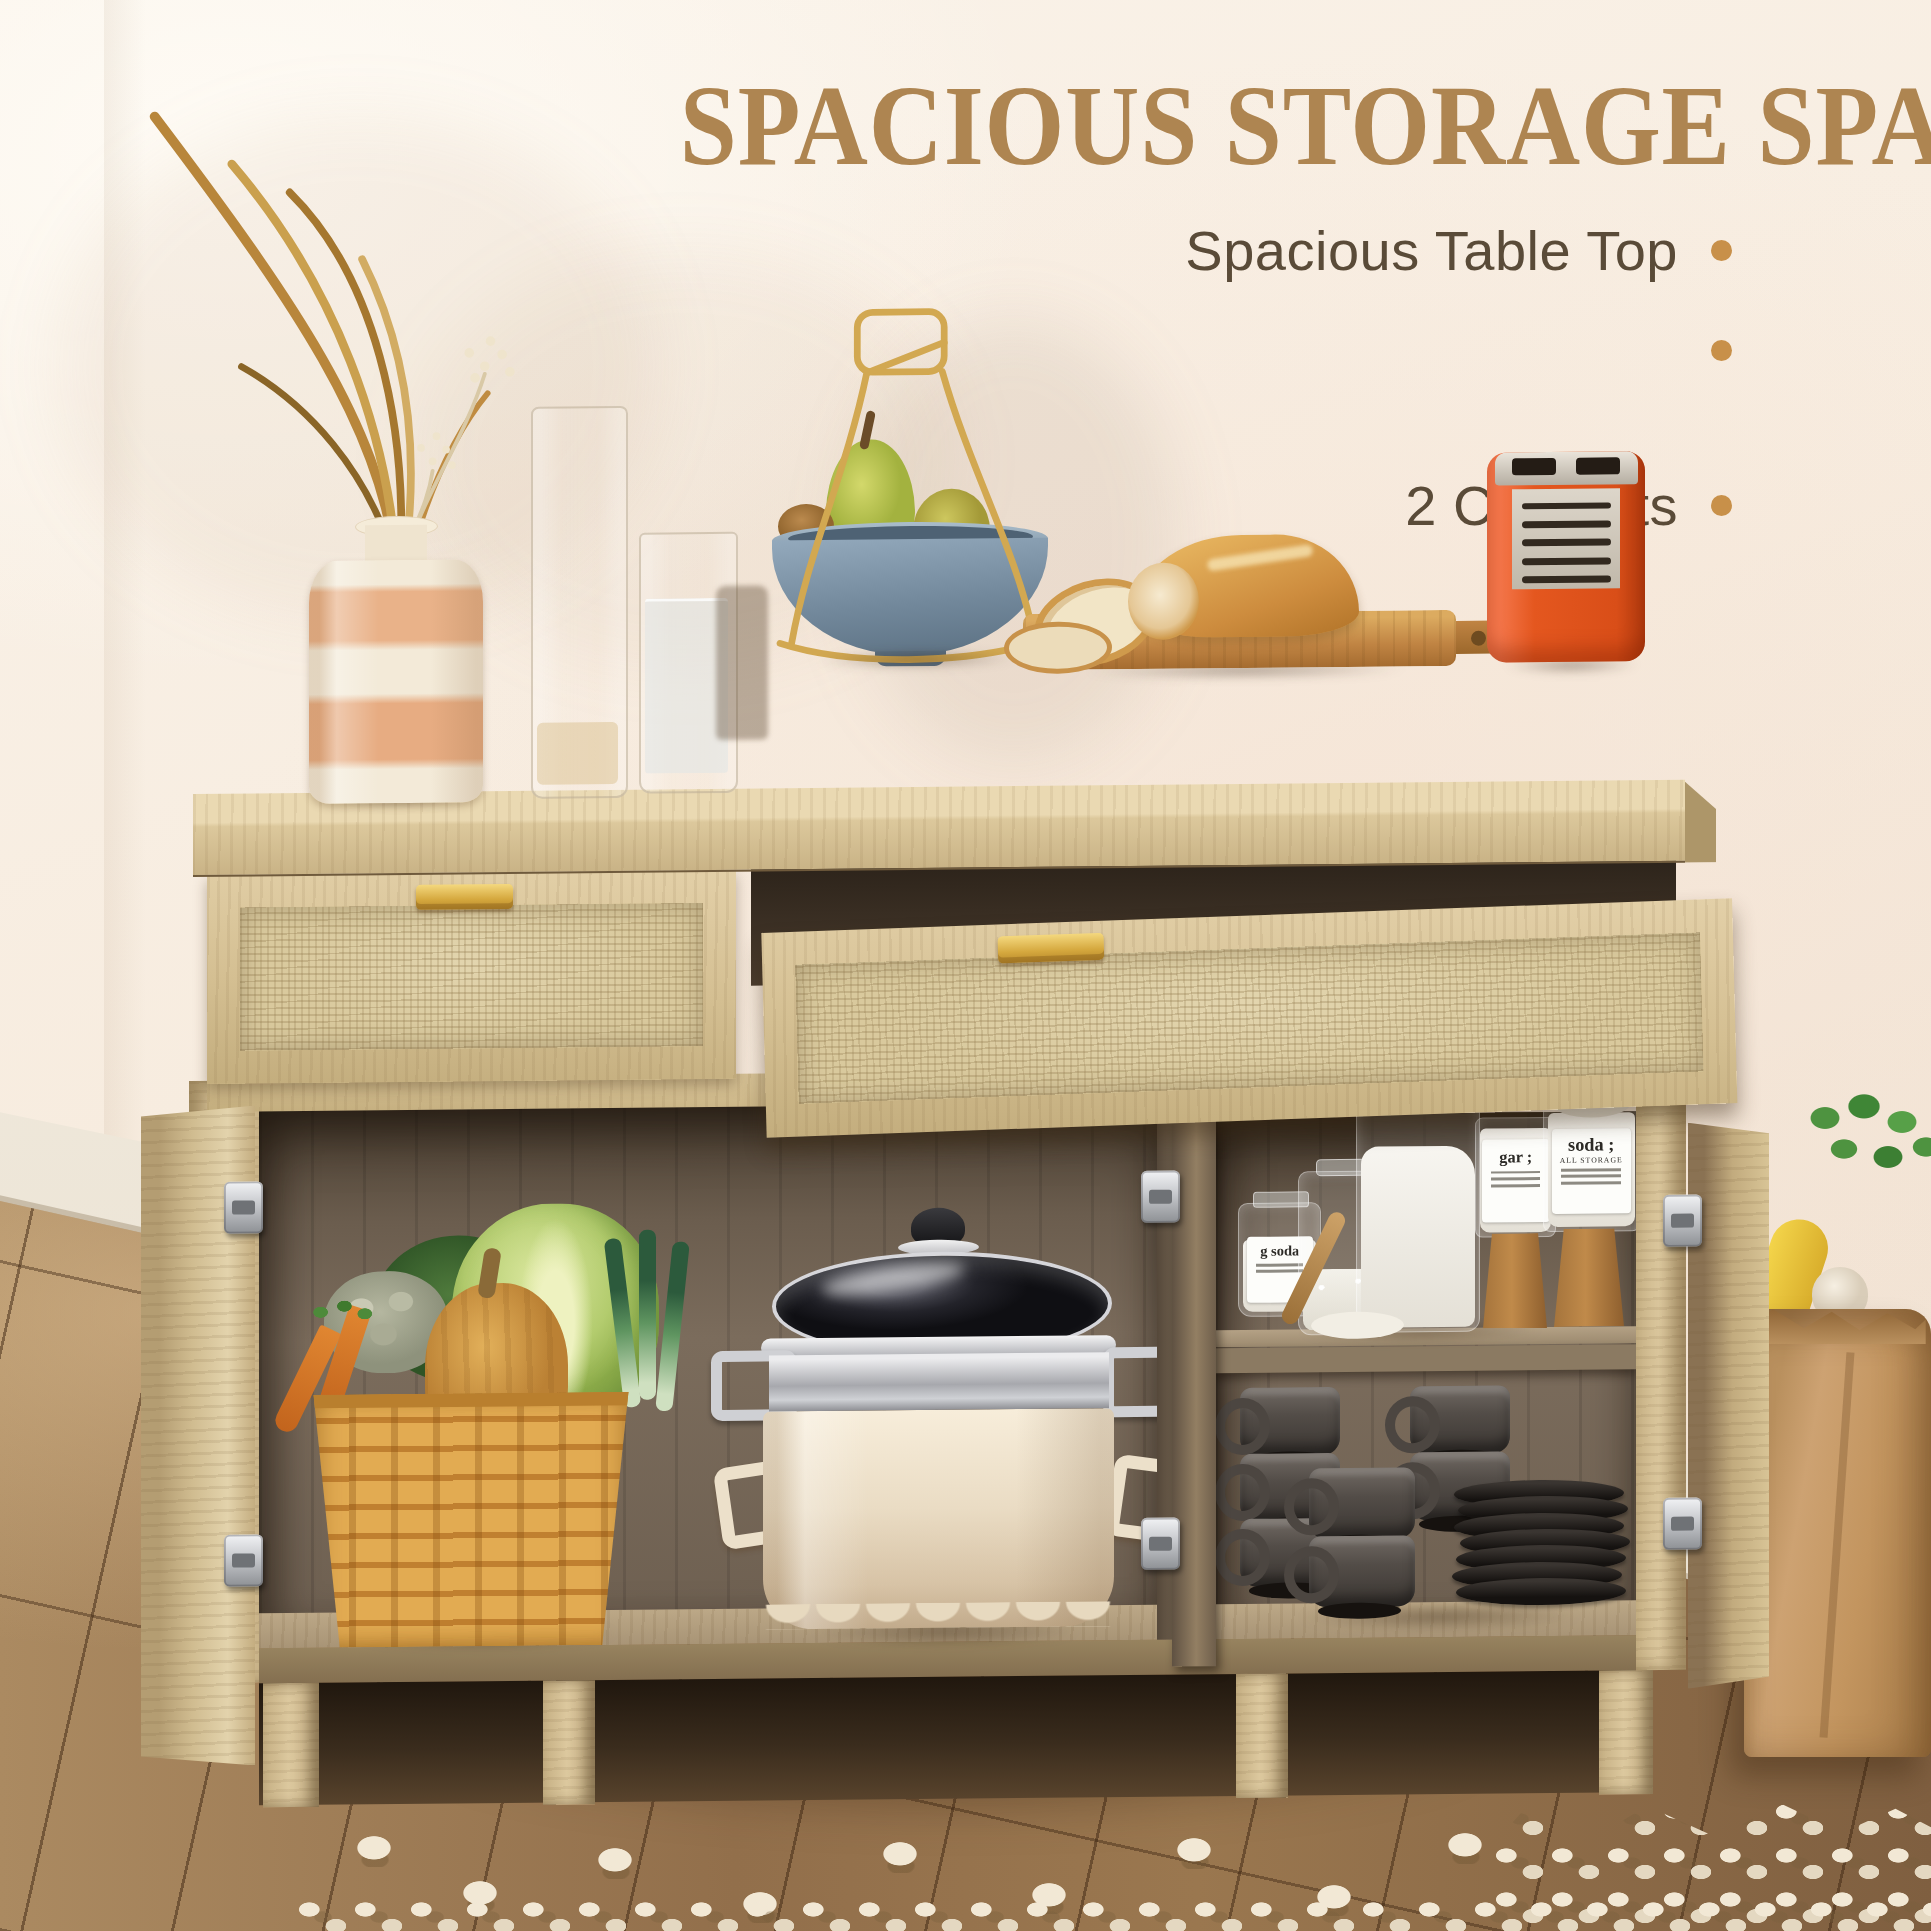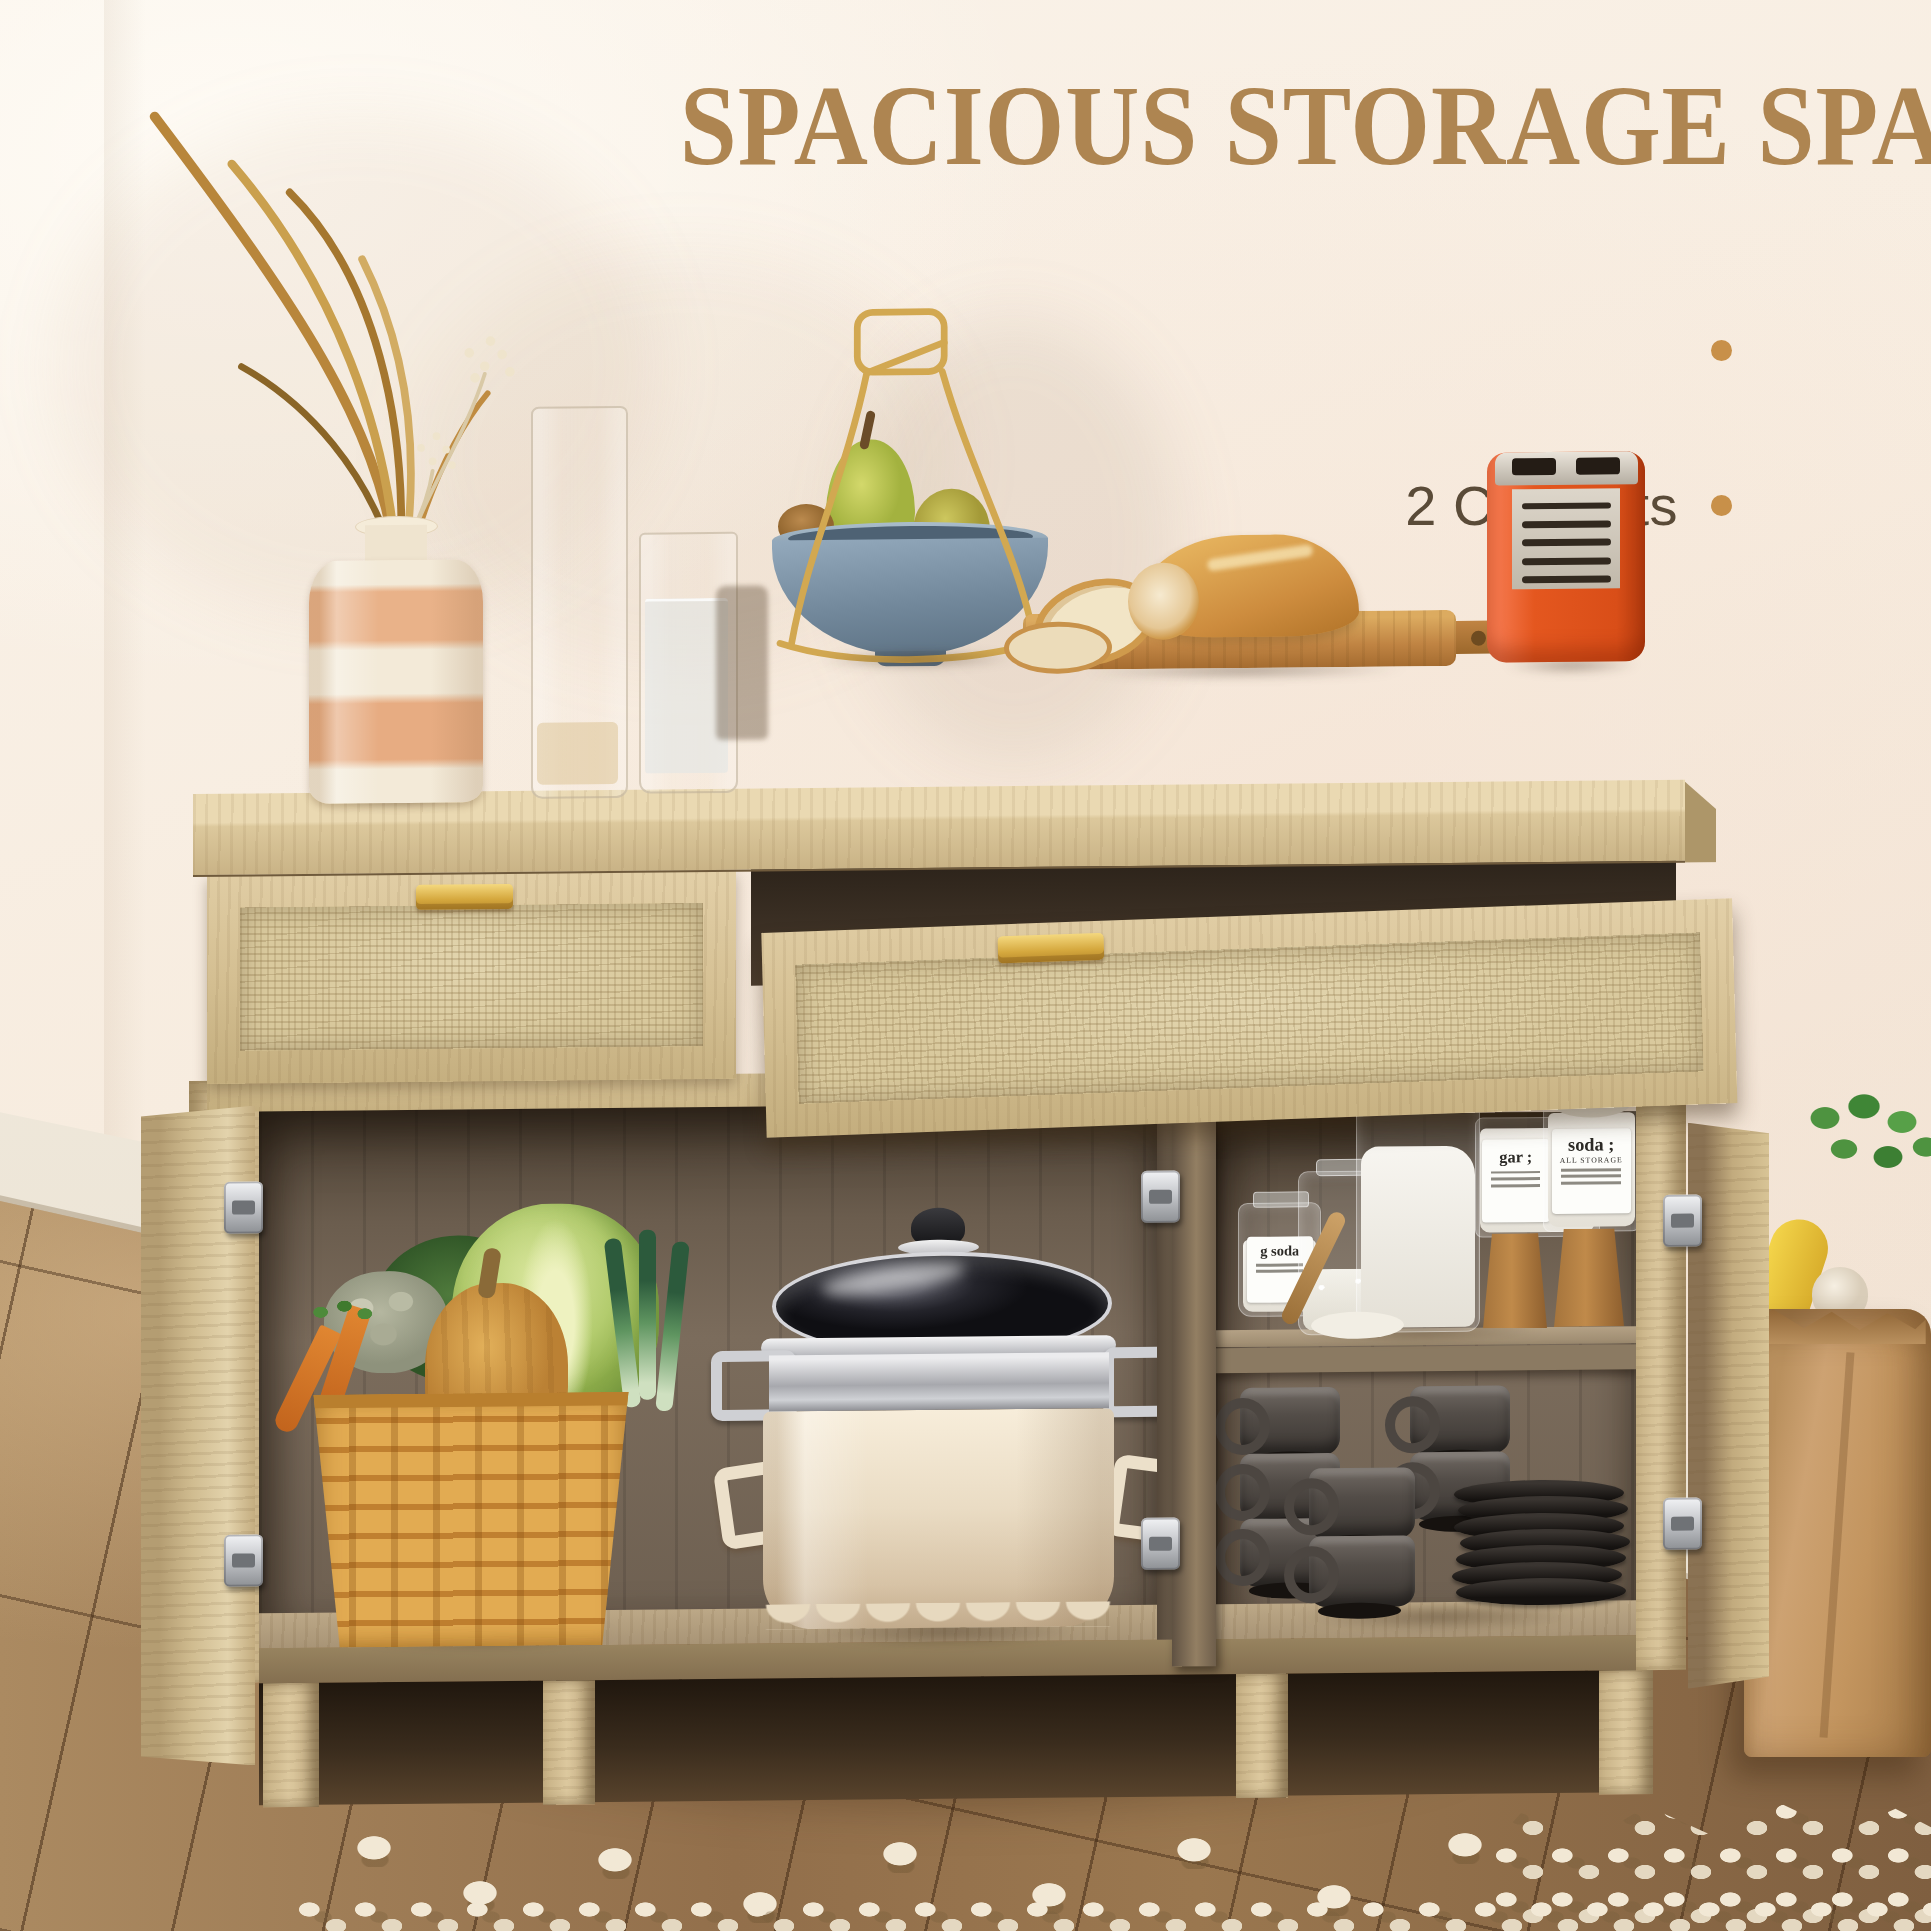--- a/index.html
+++ b/index.html
@@ -99,20 +99,24 @@
 
 <div id="stage">
 
   <div class="a" id="wall"></div>
   <div class="a wallshade" style="left:58px;top:116px;width:599px;height:502px;background:rgba(190,150,105,.10);"></div>
   <div class="a wallshade" style="left:415px;top:251px;width:541px;height:415px;background:rgba(180,140,100,.08);"></div>
   <div class="a wallshade" style="left:850px;top:319px;width:328px;height:444px;background:rgba(150,120,95,.12);"></div>
   <div class="a" style="left:104px;top:0;width:42px;height:1217px;background:linear-gradient(90deg,rgba(160,130,95,.10),rgba(160,130,95,0));"></div>
 
   <div class="a" id="title">SPACIOUS STORAGE SPACE</div>
+  <div class="a feature" style="right:199px;top:218px;">
+    <span>Spacious Table Top</span>
+    <span class="dot"></span>
+  </div>
   <div class="a feature" style="right:199px;top:340px;">
     <span class="dot"></span>
   </div>
   <div class="a feature" style="right:199px;top:473px;">
     <span>2 Cabinets</span>
     <span class="dot"></span>
   </div>
 
   <div class="a" id="baseboard"></div>
   <div class="a" id="baseline"></div>
@@ -218,21 +222,21 @@
         radial-gradient(4.8px 3.9px at 80% 55%, #fff 0 60%, rgba(0,0,0,0) 66%),
         linear-gradient(180deg,#f3f1ea,#e0dcd0);"></div>
       <div class="a" style="left:17.4px;top:-13.5px;width:66px;height:15.4px;border-radius:4.8px;background:rgba(240,244,244,.4);border:1.9px solid rgba(255,255,255,.55);"></div>
     </div>
     <div class="a" style="left:1305px;top:1218px;width:17.4px;height:122px;border-radius:8.7px;background:linear-gradient(180deg,#cda268,#9a6f38);transform:rotate(26deg);"></div>
     <div class="a gjar" style="left:1356px;top:1110px;width:122px;height:232px;">
       <div class="powder" style="height:78%;border-radius:17.4px 29px 9.7px 9.7px;"></div>
       <div class="a" style="left:23px;top:-13.5px;width:73px;height:15.4px;border-radius:4.8px;background:rgba(240,244,244,.4);border:1.9px solid rgba(255,255,255,.55);"></div>
     </div>
     <div class="a" style="left:1311px;top:1323px;width:93px;height:27px;border-radius:50%;background:#f2eee4;"></div>
-    <div class="a gjar" style="left:1475px;top:1130px;width:79px;height:118px;border-radius:7.7px;padding-left:44px;">
+    <div class="a gjar" style="left:1475px;top:1130px;width:79px;height:118px;border-radius:7.7px;">
       <div class="powder" style="height:88%;"></div>
       <div class="jlabel jlines" style="left:5.8px;top:21px;width:68px;height:75px;font-size:16.4px;font-weight:700;padding-top:7.7px;"><span>gar ;</span><i></i><i></i><i></i></div>
     </div>
     <div class="a stand" style="left:1483px;top:1246px;width:64px;height:95px;"></div>
     <div class="a gjar" style="left:1543px;top:1116px;width:95px;height:127px;border-radius:7.7px;">
       <div class="powder" style="height:90%;"></div>
       <div class="a" style="left:7.7px;top:-15.4px;width:79px;height:29px;border-radius:50%;background:linear-gradient(180deg,#fbfaf6,#ddd8cc);"></div>
       <div class="jlabel" style="left:7.7px;top:25px;width:79px;height:85px;">
         <div style="font-size:18.3px;font-weight:700;margin-top:5.8px;">soda ;</div>
         <div style="font-size:7.7px;letter-spacing:1px;">ALL STORAGE</div>

